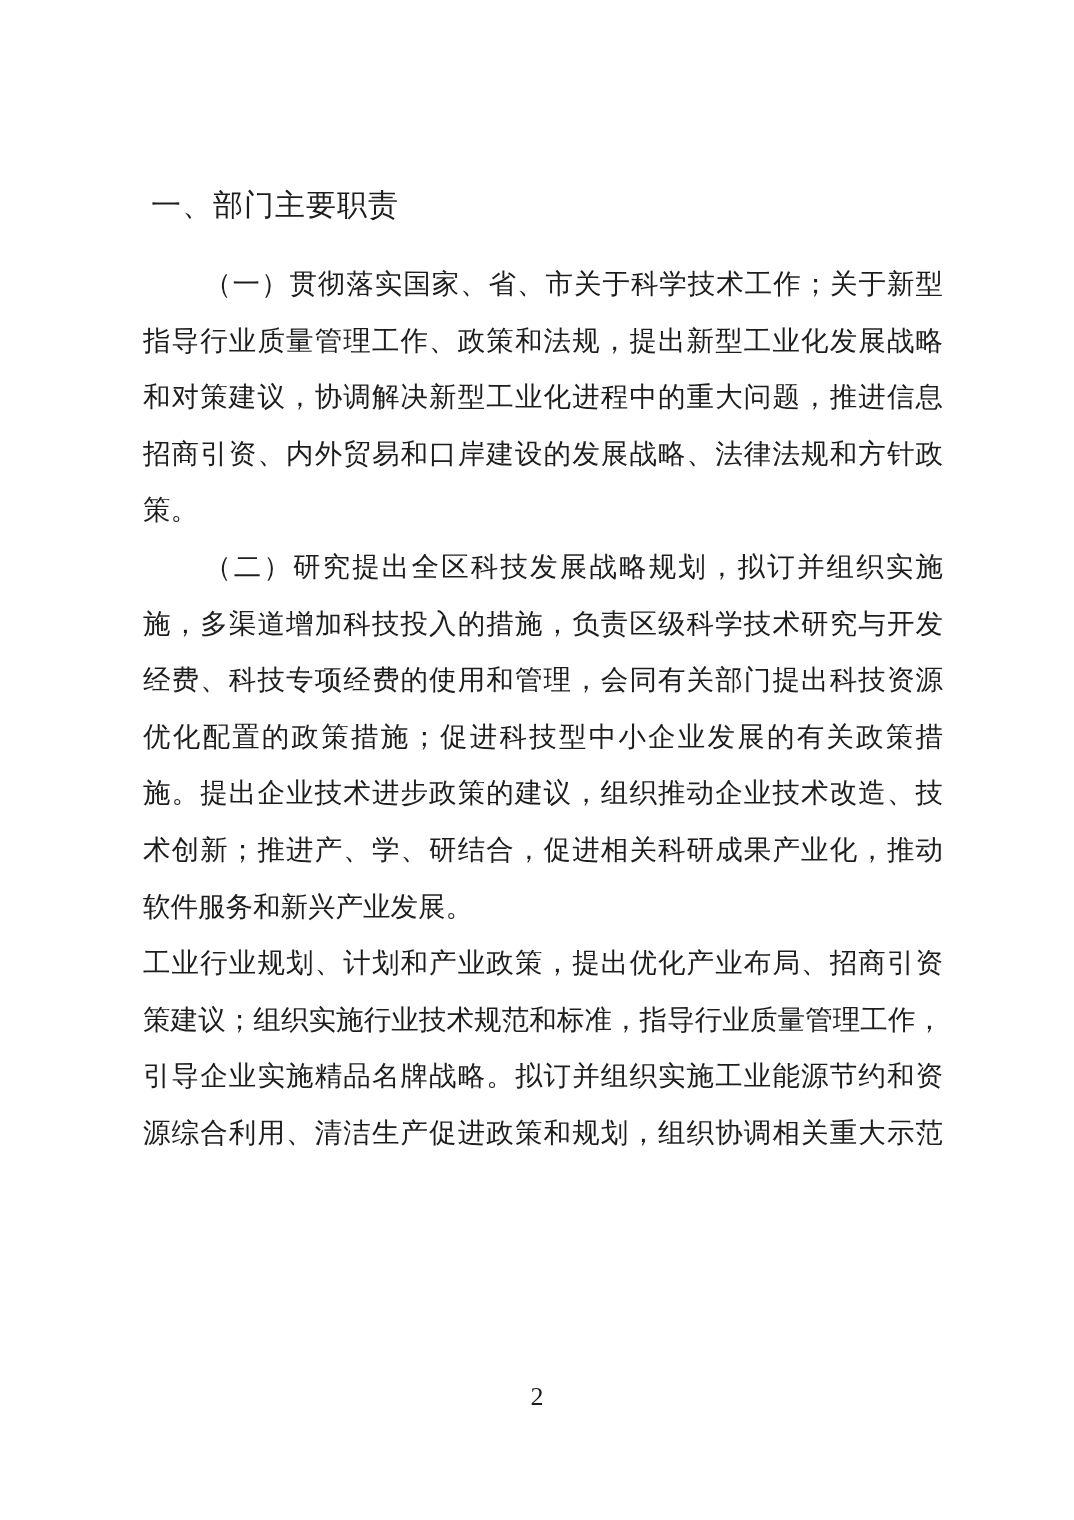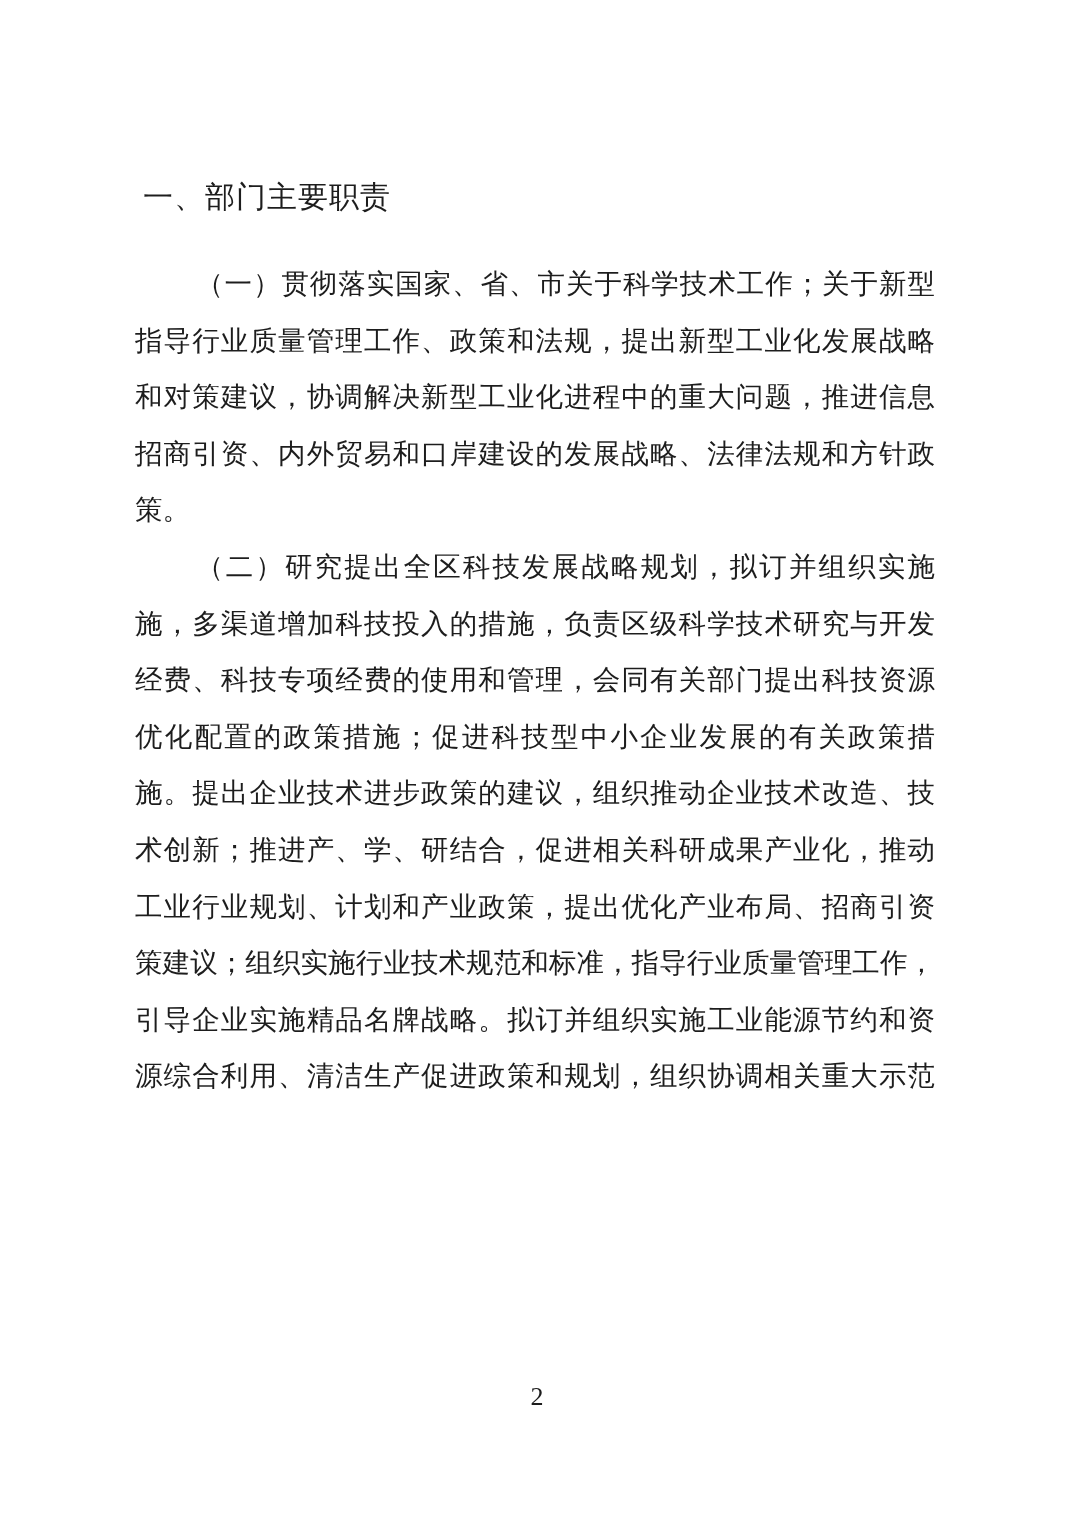--- a/index.html
+++ b/index.html
@@ -13,30 +13,30 @@
     height: 1520px;
     background: #ffffff;
     font-family: "Liberation Serif", "DejaVu Serif", serif;
     color: #1d1d1d;
     overflow: hidden;
   }
   .heading {
     position: absolute;
     left: 143px;
     top: 180px;
-    margin: 0;
+    margin: 8px;
     font-size: 30px;
     font-weight: 400;
     line-height: 34px;
     letter-spacing: 1px;
     white-space: nowrap;
   }
   .content {
     position: absolute;
-    left: 135px;
+    left: 143px;
     top: 256px;
     width: 800px;
   }
   .bline {
     height: 56.6px;
     line-height: 56.6px;
     font-size: 27.5px;
     text-align: justify;
     text-align-last: justify;
     overflow: hidden;
@@ -74,20 +74,21 @@
       <div class="bline plast">策。</div>
     </div>
 
     <div>
       <div class="bline pfirst">（二）研究提出全区科技发展战略规划，拟订并组织实施</div>
       <div class="bline">施，多渠道增加科技投入的措施，负责区级科学技术研究与开发</div>
       <div class="bline">经费、科技专项经费的使用和管理，会同有关部门提出科技资源</div>
       <div class="bline">优化配置的政策措施；促进科技型中小企业发展的有关政策措</div>
       <div class="bline">施。提出企业技术进步政策的建议，组织推动企业技术改造、技</div>
       <div class="bline">术创新；推进产、学、研结合，促进相关科研成果产业化，推动</div>
+      <div class="bline plast">软件服务和新兴产业发展。</div>
     </div>
 
     <div>
       <div class="bline">工业行业规划、计划和产业政策，提出优化产业布局、招商引资</div>
       <div class="bline">策建议；组织实施行业技术规范和标准，指导行业质量管理工作，</div>
       <div class="bline">引导企业实施精品名牌战略。拟订并组织实施工业能源节约和资</div>
       <div class="bline">源综合利用、清洁生产促进政策和规划，组织协调相关重大示范</div>
     </div>
 
   </div>

